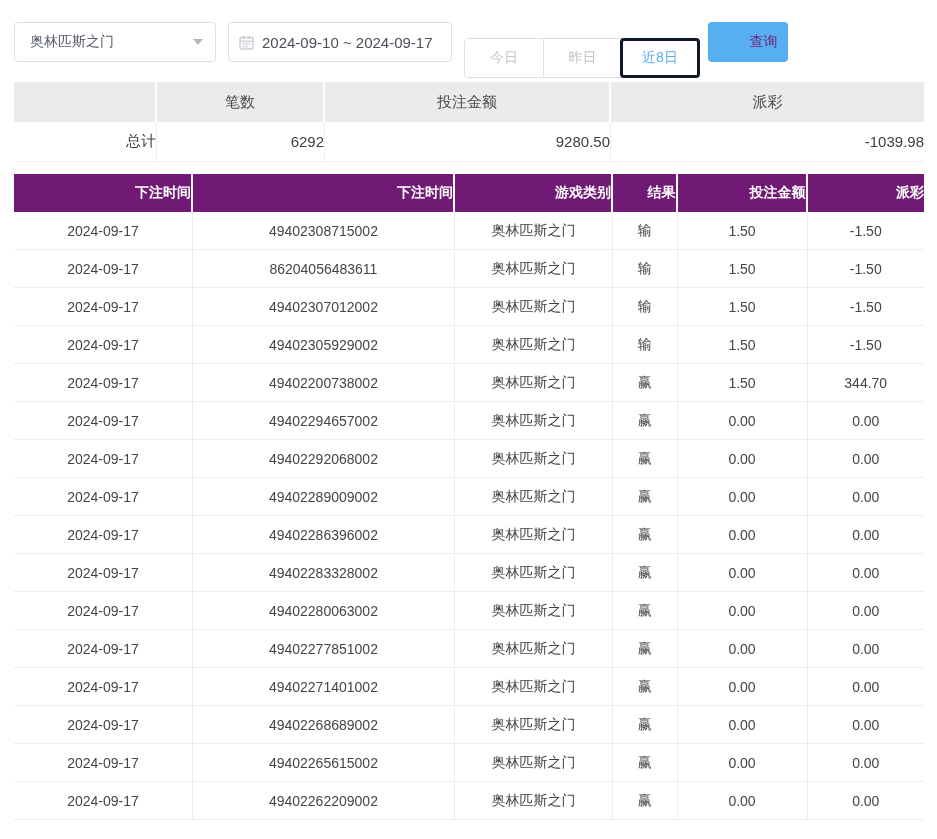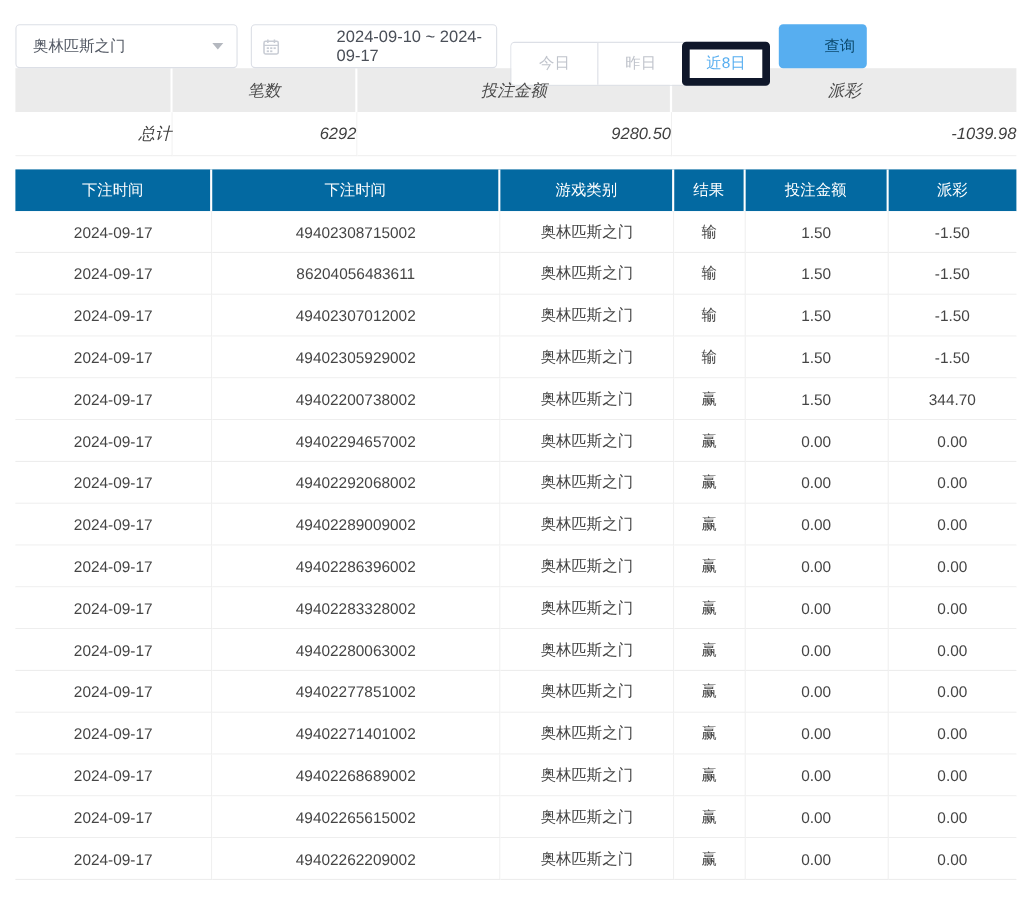--- a/index.html
+++ b/index.html
@@ -21,57 +21,57 @@
   .filters { display: flex; align-items: center; margin-top: 13px; height: 40px; }
   .select-box {
     width: 202px; height: 40px; border: 1px solid #dcdfe6; border-radius: 4px;
     display: flex; align-items: center; justify-content: space-between;
     padding: 0 12px 0 15px; font-size: 14px; color: #555b66; cursor: pointer; background:#fff;
   }
   .caret-down { width: 0; height: 0; border-left: 5px solid transparent; border-right: 5px solid transparent; border-top: 6px solid #b4b8bf; }
   .date-box {
     width: 224px; height: 40px; border: 1px solid #dcdfe6; border-radius: 4px;
     margin-left: 12px; display: flex; align-items: center; padding: 0 10px;
-    font-size: 15px; color: #4a4f58; cursor: pointer; background:#fff;gap:44px;
+    font-size: 15px; color: #4a4f58; cursor: pointer; background:#fff;
   }
   .calendar-icon { margin-right: 8px; display: flex; }
   .btn-group { display: flex; margin-left: 12px; border: 1px solid #dcdfe6; border-radius: 4px; height: 40px; margin-top: 31px; }
   .btn-group button {
     width: 78px; height: 38px; background: #fff; border: none; border-left: 1px solid #dcdfe6;
     font-size: 14px; color: #c0c4cc; cursor: pointer; font-family: inherit;
   }
   .btn-group button:first-child { border-left: none; border-radius: 3px 0 0 3px; }
   .btn-group button.active {
-    color: #57aef0; border: 7px solid #0f172a; border-radius: 4px;
+    color: #57aef0; border: 3px solid #0f172a; border-radius: 4px;
     margin: -1px; height: 40px; width: 80px; position: relative; z-index: 1; background: #fff;
   }
   .query-btn {
-    margin-left: 8px; width: 80px; height: 40px; background: #57aef0; color: #0c4a6e;
+    margin-left: 8px; width: 80px; height: 40px; background: #57aef0; color: #701a75;
     border: none; border-radius: 4px; font-size: 14px; cursor: pointer; font-family: inherit; padding-left: 31px;
   }
 
   
-  .summary-table { width: 910px; border-collapse: separate; border-spacing: 0; table-layout: fixed; font-style: italic; }
+  .summary-table { width: 910px; margin-top: 20px; border-collapse: separate; border-spacing: 0; table-layout: fixed; }
   .summary-table th {
     background: #ebebeb; color: #4b4b4b; font-weight: normal; font-size: 15px;
     height: 40px; border-right: 2px solid #fff; text-align: center;
   }
   .summary-table th:last-child { border-right: none; }
   .summary-table td {
     background: #fff; height: 40px; text-align: right; font-size: 15px; color: #3f3f3f;
     border-right: 1px solid #f0f0f0; border-bottom: 1px solid #f0f0f0;
   }
   .summary-table td:last-child { border-right: none; }
   .col-s1 { width: 143px; } .col-s2 { width: 168px; } .col-s3 { width: 286px; } .col-s4 { width: 313px; }
 
   
   .bet-table { width: 910px; margin-top: 12px; border-collapse: separate; border-spacing: 0; table-layout: fixed; }
   .bet-table th {
-    background: #0369a1; color: #ffffff; font-weight: normal; font-size: 14px;
-    height: 38px; border-right: 2px solid #fff; text-align: center;
+    background: #701a75; color: #ffffff; font-weight: bold; font-size: 14px;
+    height: 38px; border-right: 2px solid #fff; text-align: right;
   }
   .bet-table th:last-child { border-right: none; }
   .bet-table td {
     height: 38px; text-align: center; font-size: 14px; color: #454545; background: #fff;
     border-right: 1px solid #ededed; border-bottom: 1px solid #ededed;
   }
   .bet-table td:last-child { border-right: none; }
   .col-b1 { width: 172px; } .col-b2 { width: 252px; } .col-b3 { width: 152px; }
   .col-b4 { width: 62px; }  .col-b5 { width: 125px; } .col-b6 { width: 112px; }
 

